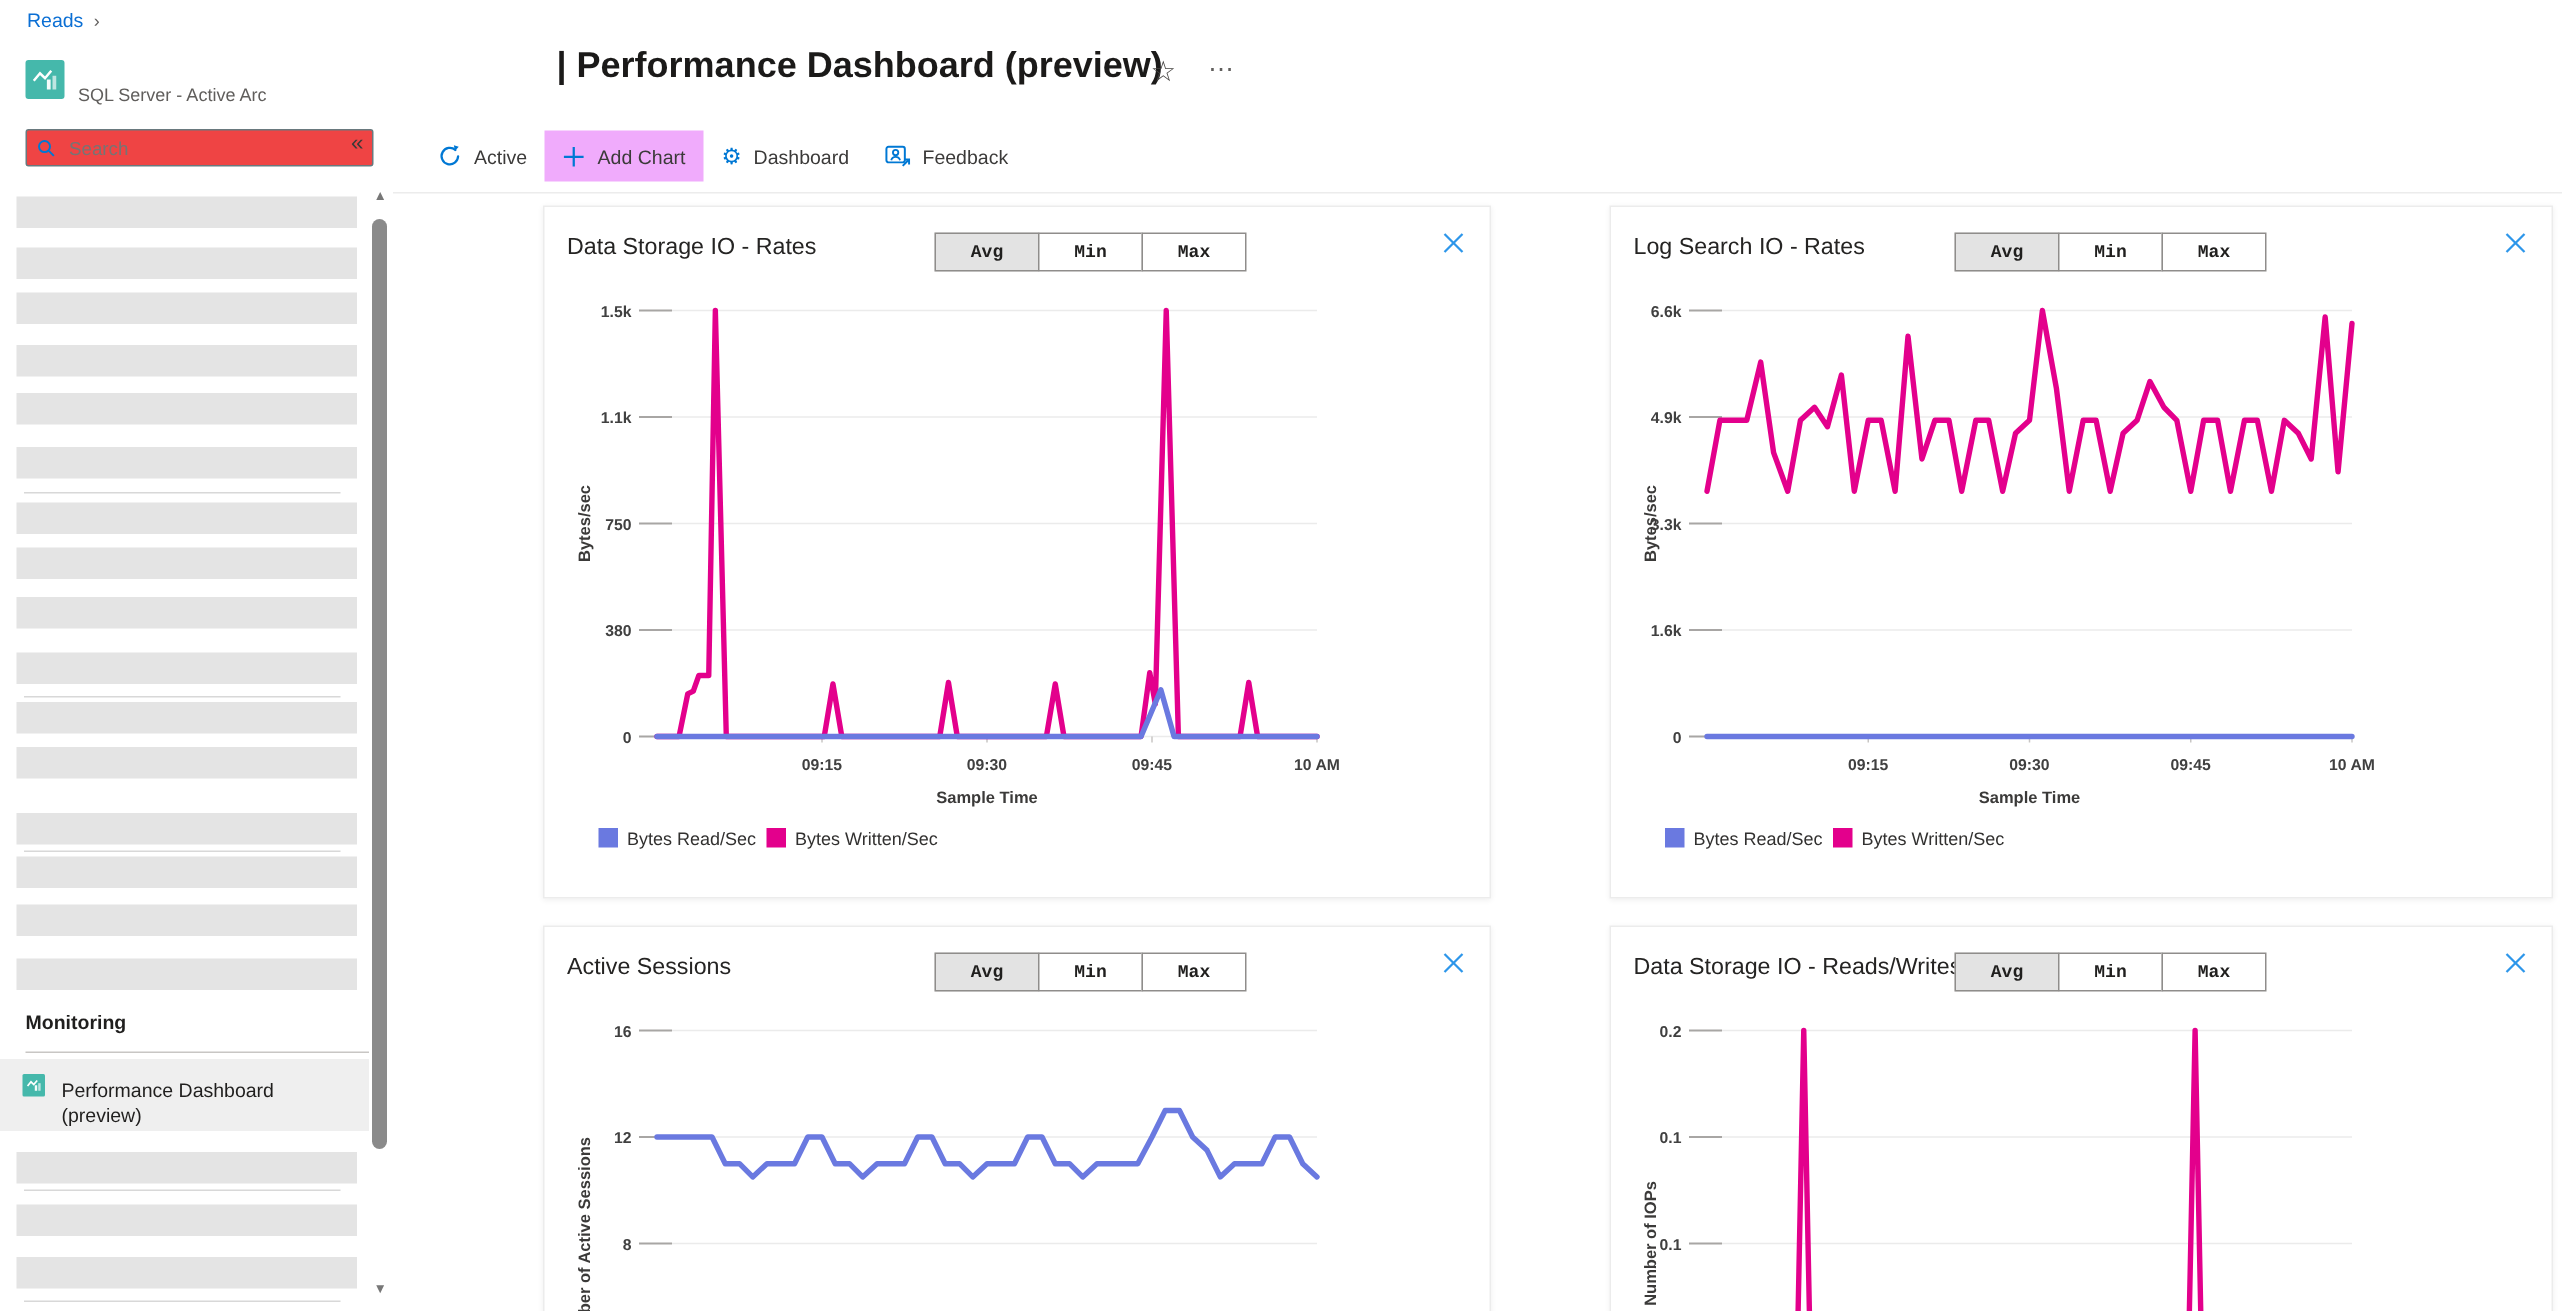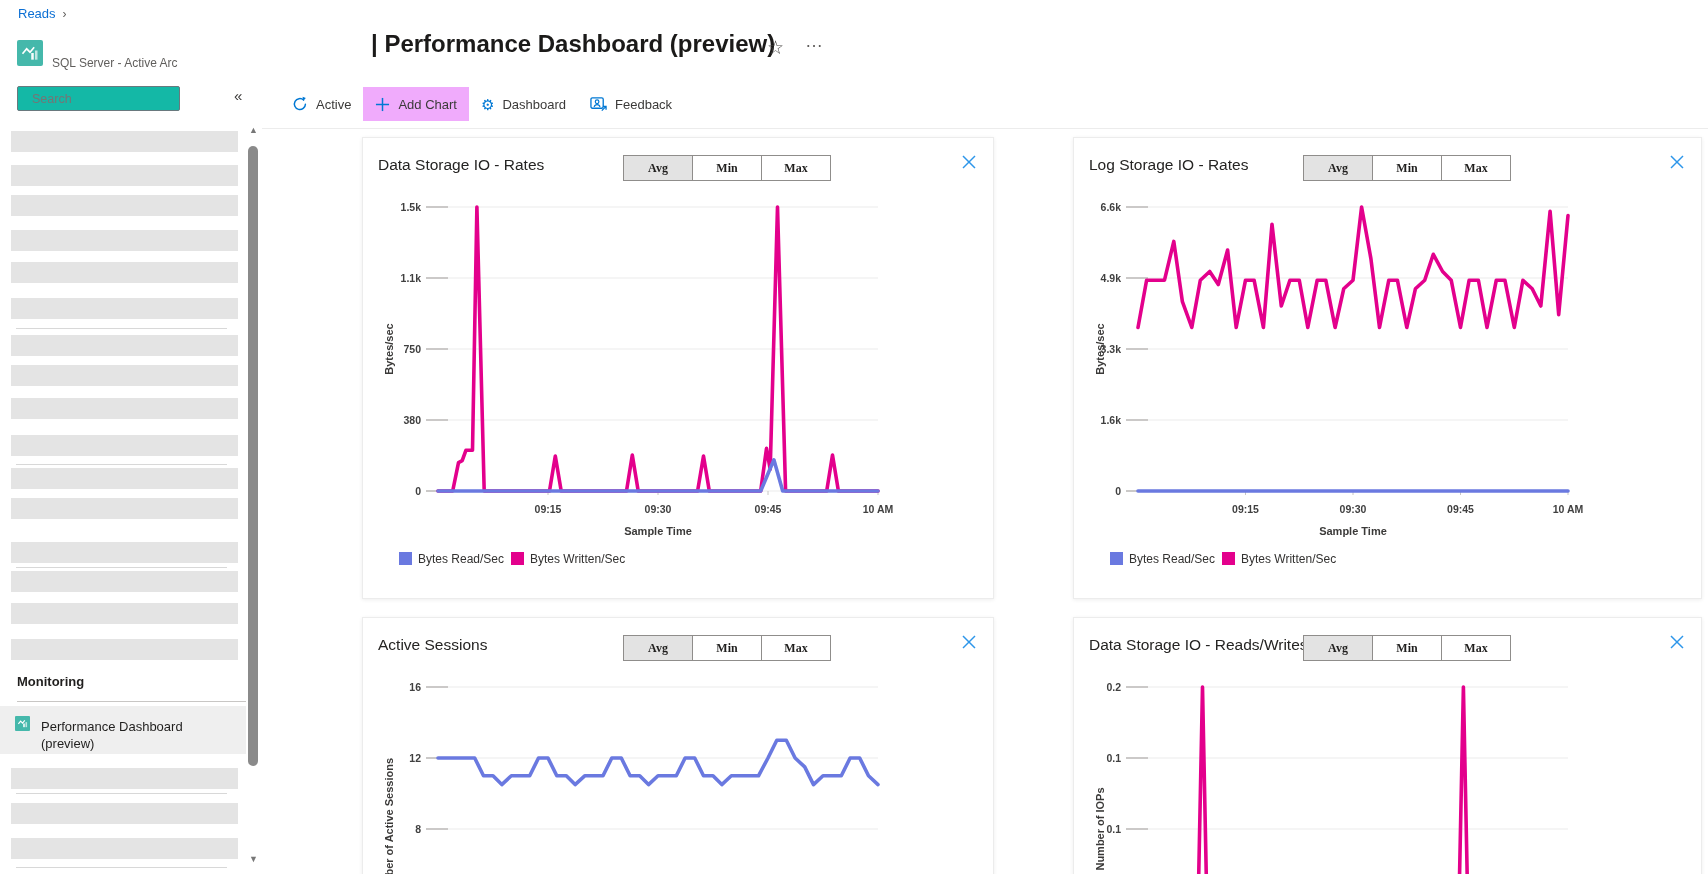--- a/index.html
+++ b/index.html
@@ -11,21 +11,21 @@
 
   
   #breadcrumb{left:18px;top:6px;font-size:13px}
   #breadcrumb a{color:#0b6fd4;text-decoration:none;cursor:pointer}
   #crumb-chev{color:#605e5c;margin-left:7px;font-size:12px}
 
   
   #sidebar{left:0;top:28px;width:260px;height:846px}
   .app-icon{left:17px;top:12px;width:26px;height:26px;background:#45b8ab;border-radius:2px;display:flex;align-items:center;justify-content:center}
   .app-name{left:52px;top:28px;font-size:12px;color:#605e5c}
-  .search-box{left:17px;top:58px;width:163px;height:25px;border:1px solid #69797e;border-radius:2px;background:#14b8a6;display:flex;align-items:center;padding-left:6px;box-sizing:border-box}
+  .search-box{left:17px;top:58px;width:232px;height:25px;border:1px solid #69797e;border-radius:2px;background:#ef4444;display:flex;align-items:center;padding-left:6px;box-sizing:border-box}
   .search-box input{border:none;outline:none;font-size:12.5px;width:160px;margin-left:6px;color:#323130;font-family:"Liberation Sans",sans-serif;background:transparent}
   .collapse{left:234px;top:59px;font-size:15px;color:#3b3a39;cursor:pointer}
 
   .sk{position:absolute;left:11px;width:227px;height:21px;background:#e4e4e4}
   .skdiv{position:absolute;left:16px;width:211px;height:1px;background:#d8d8d8}
 
   .mon-h{left:17px;top:646px;font-size:13px;font-weight:bold;color:#201f1e}
   .mon-div{left:17px;top:673px;width:229px;height:1px;background:#c8c6c4}
   .active-item{left:0;top:678px;width:246px;height:48px;background:#efefef;cursor:pointer}
   .active-item .mini-icon{position:absolute;left:15px;top:10px;width:15px;height:15px;background:#45b8ab;border-radius:1px;display:flex;align-items:center;justify-content:center}
@@ -50,21 +50,21 @@
   .card1{left:362px;top:137px;width:630px;height:460px}
   .card2{left:1073px;top:137px;width:627px;height:460px}
   .card3{left:362px;top:617px;width:630px;height:460px}
   .card4{left:1073px;top:617px;width:627px;height:460px}
   .card-title{position:absolute;left:15px;top:18px;font-size:15.5px;color:#252423;white-space:nowrap}
   .agg-group{position:absolute;top:17px;display:flex}
   .card1 .agg-group,.card3 .agg-group{right:162px}
   .card2 .agg-group,.card4 .agg-group{right:190px}
   .agg{width:70px;height:26px;border:1px solid #8f8d8b;background:#fff;margin-left:-1px;
        display:flex;align-items:center;justify-content:center;
-       font-family:Liberation Serif, serif;font-size:12px;font-weight:600;color:#201f1e;cursor:pointer}
+       font-family:Liberation Mono, monospace;font-size:12px;font-weight:600;color:#201f1e;cursor:pointer}
   .agg.selected{background:#e3e3e3}
   .close-x{position:absolute;right:16px;top:16px;width:16px;height:16px;cursor:pointer}
   svg.chart{position:absolute;left:0;top:0}
   .tick{font:600 10.5px "Liberation Sans",sans-serif;fill:#404040}
   .axis-label{font:600 11px "Liberation Sans",sans-serif;fill:#3b3a39}
   .legend-t{font:12px "Liberation Sans",sans-serif;fill:#323130}
 </style>
 </head>
 <body>
 
@@ -245,21 +245,21 @@
       <text x="494" y="375" text-anchor="middle" class="tick">10 AM</text>
       <text x="0" y="0" text-anchor="middle" class="axis-label" transform="translate(30,211) rotate(-90)">Bytes/sec</text>
       <text x="279" y="397" text-anchor="middle" class="axis-label">Sample Time</text>
       <polyline points="64.0,189.5 72.6,142.2 81.9,142.2 90.5,142.2 99.8,103.4 108.4,163.7 117.8,189.5 126.3,142.2 135.7,133.5 144.3,146.5 153.6,112.0 162.2,189.5 171.5,142.2 180.1,142.2 189.4,189.5 198.0,86.2 207.3,168.0 215.9,142.2 225.3,142.2 233.8,189.5 243.2,142.2 251.8,142.2 261.1,189.5 269.7,150.8 279.0,142.2 287.6,69.0 296.9,120.6 305.5,189.5 314.8,142.2 323.4,142.2 332.8,189.5 341.4,150.8 350.7,142.2 359.3,116.3 368.6,133.5 377.2,142.2 386.5,189.5 395.1,142.2 404.4,142.2 413.0,189.5 422.3,142.2 430.9,142.2 440.3,189.5 448.9,142.2 458.2,150.8 466.8,168.0 476.1,73.3 484.7,176.6 494.0,77.6" fill="none" stroke="#e3008c" stroke-width="3.6" stroke-linejoin="round" stroke-linecap="round"></polyline>
       <polyline points="64.0,353.0 494.0,353.0" fill="none" stroke="#6a79e0" stroke-width="3.6" stroke-linejoin="round" stroke-linecap="round"></polyline>
       <rect x="36" y="414" width="13" height="13" fill="#6a79e0"></rect>
       <text x="55" y="425" class="legend-t">Bytes Read/Sec</text>
       <rect x="148" y="414" width="13" height="13" fill="#e3008c"></rect>
       <text x="167" y="425" class="legend-t">Bytes Written/Sec</text>
     </svg>
-  <div class="card-title">Log Storage IO - Rates</div>
+  <div class="card-title">Log Search IO - Rates</div>
   <div class="agg-group">
     <button class="agg selected">Avg</button>
     <button class="agg">Min</button>
     <button class="agg">Max</button>
   </div>
   <svg class="close-x" viewBox="0 0 16 16">
     <line x1="2" y1="2" x2="14" y2="14" stroke="#2d96ea" stroke-width="1.5"></line>
     <line x1="14" y1="2" x2="2" y2="14" stroke="#2d96ea" stroke-width="1.5"></line>
   </svg>
 </div>

